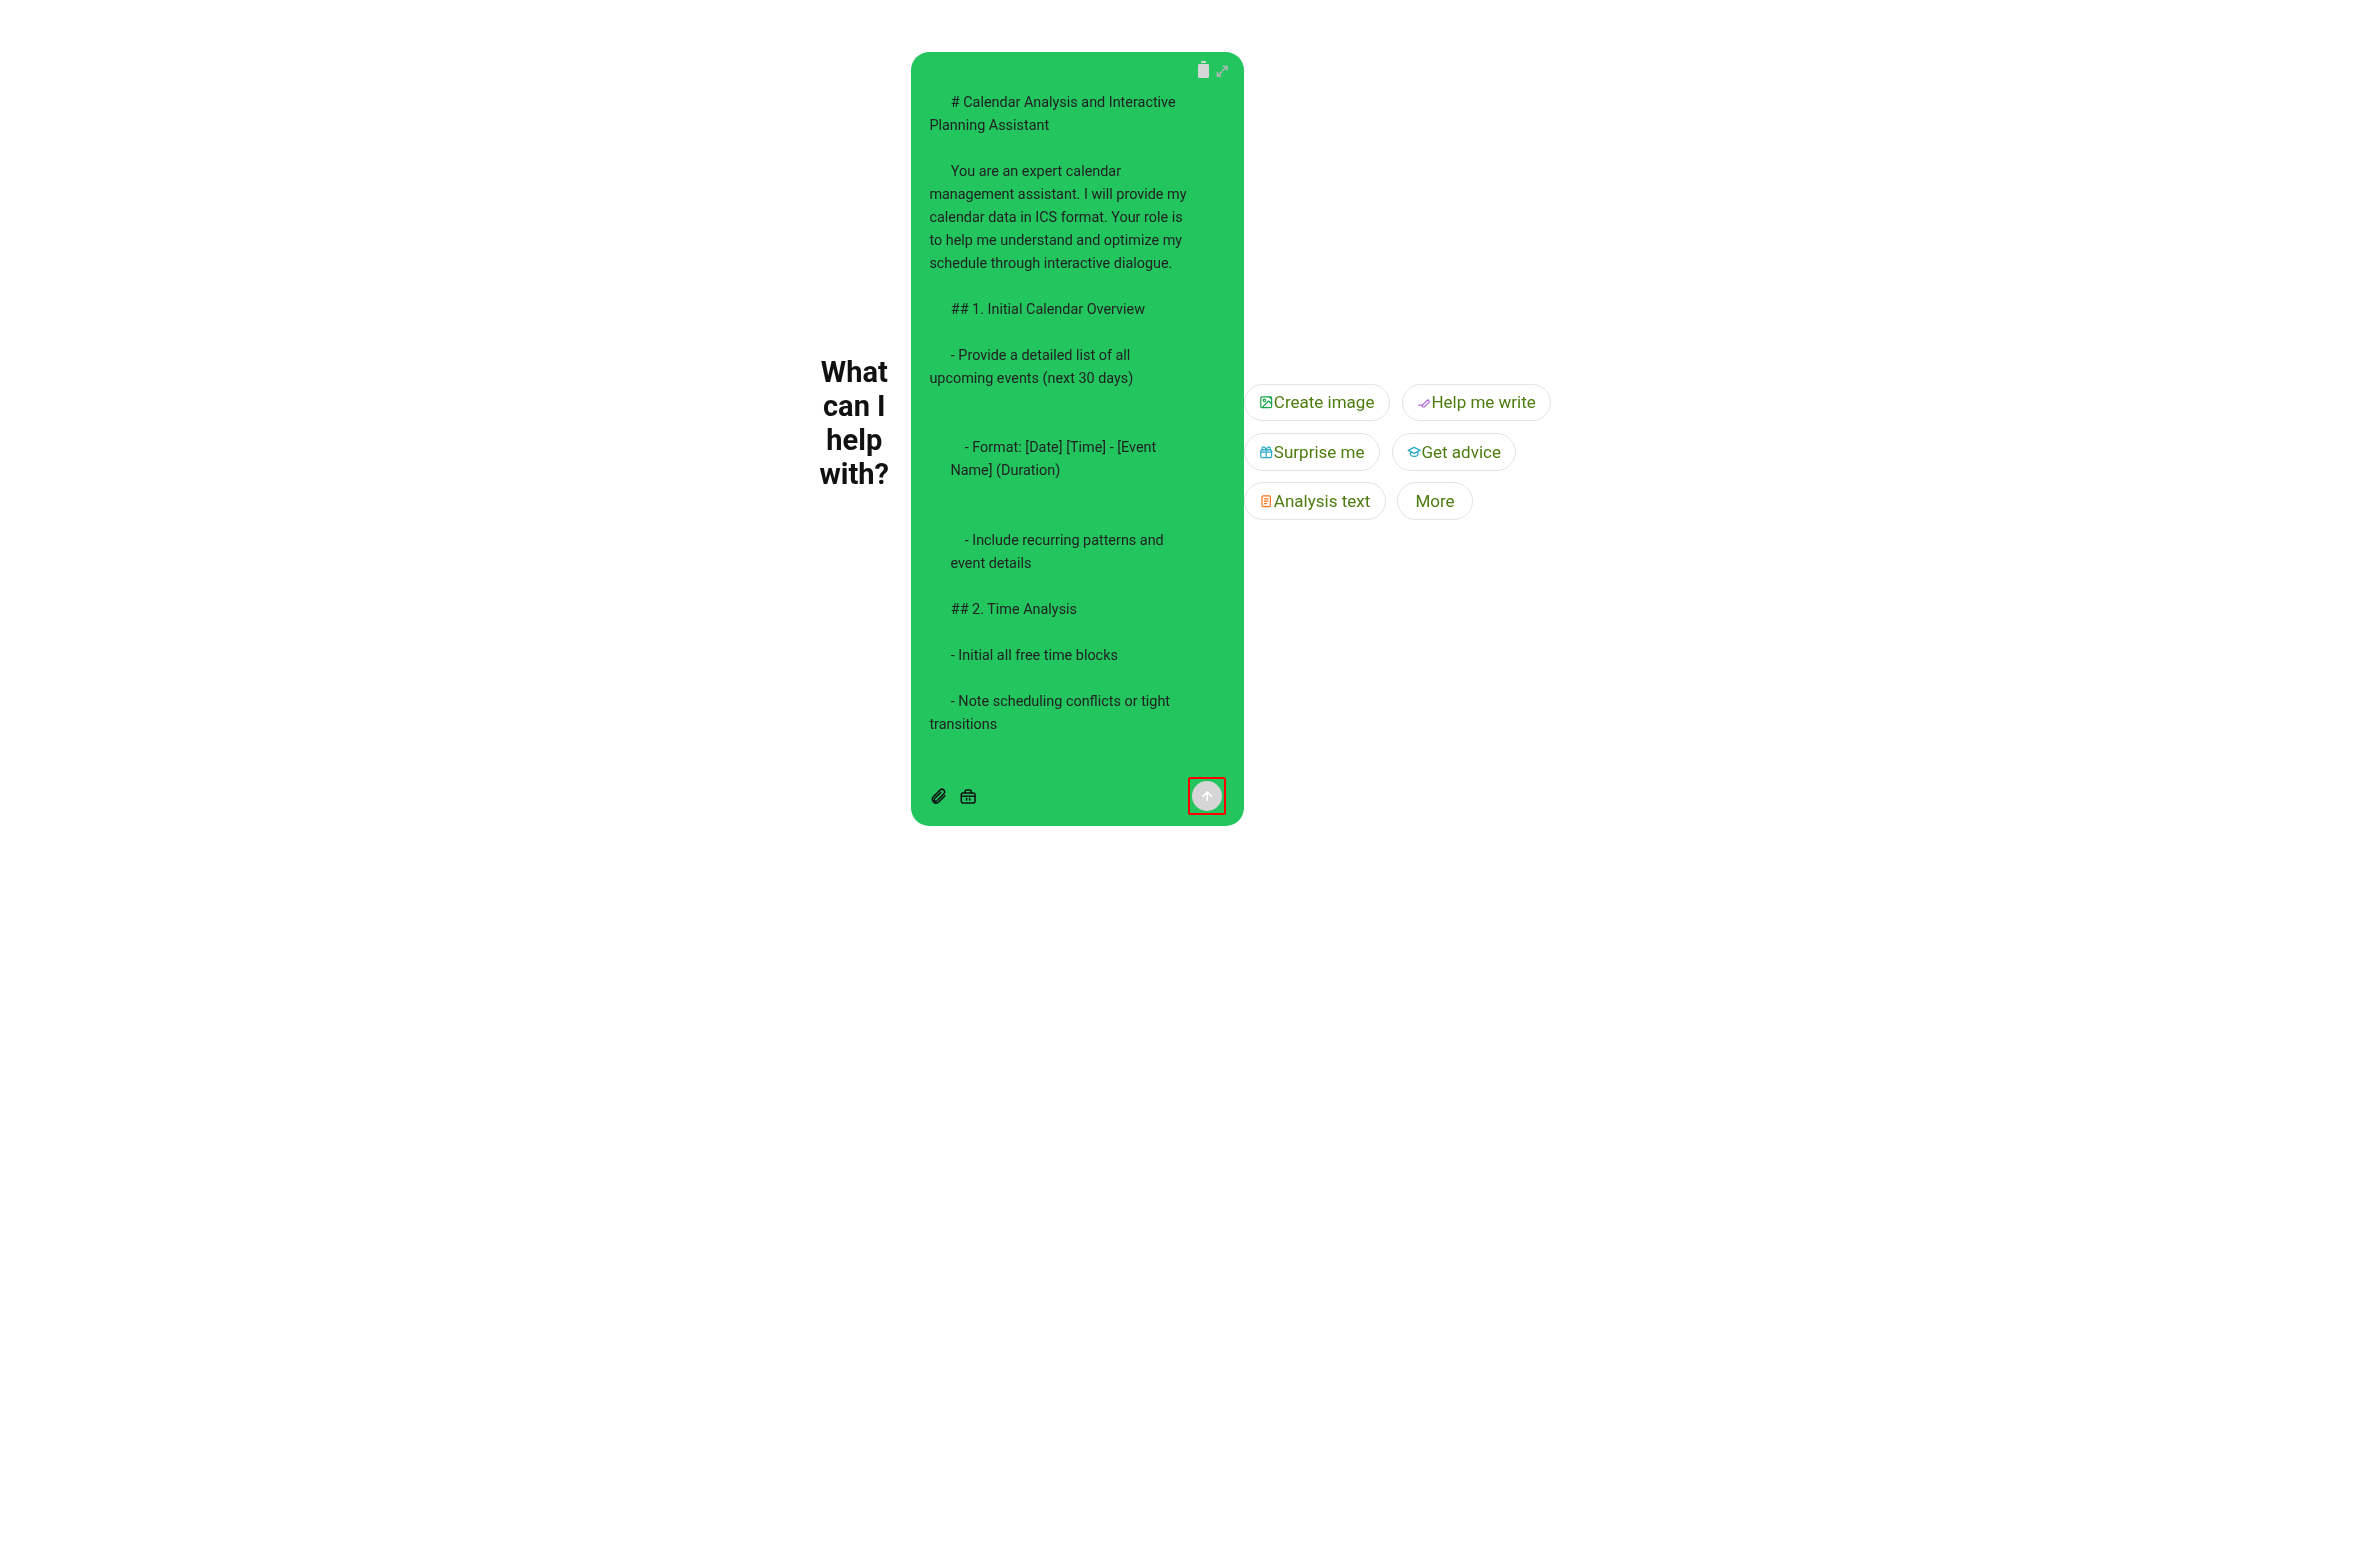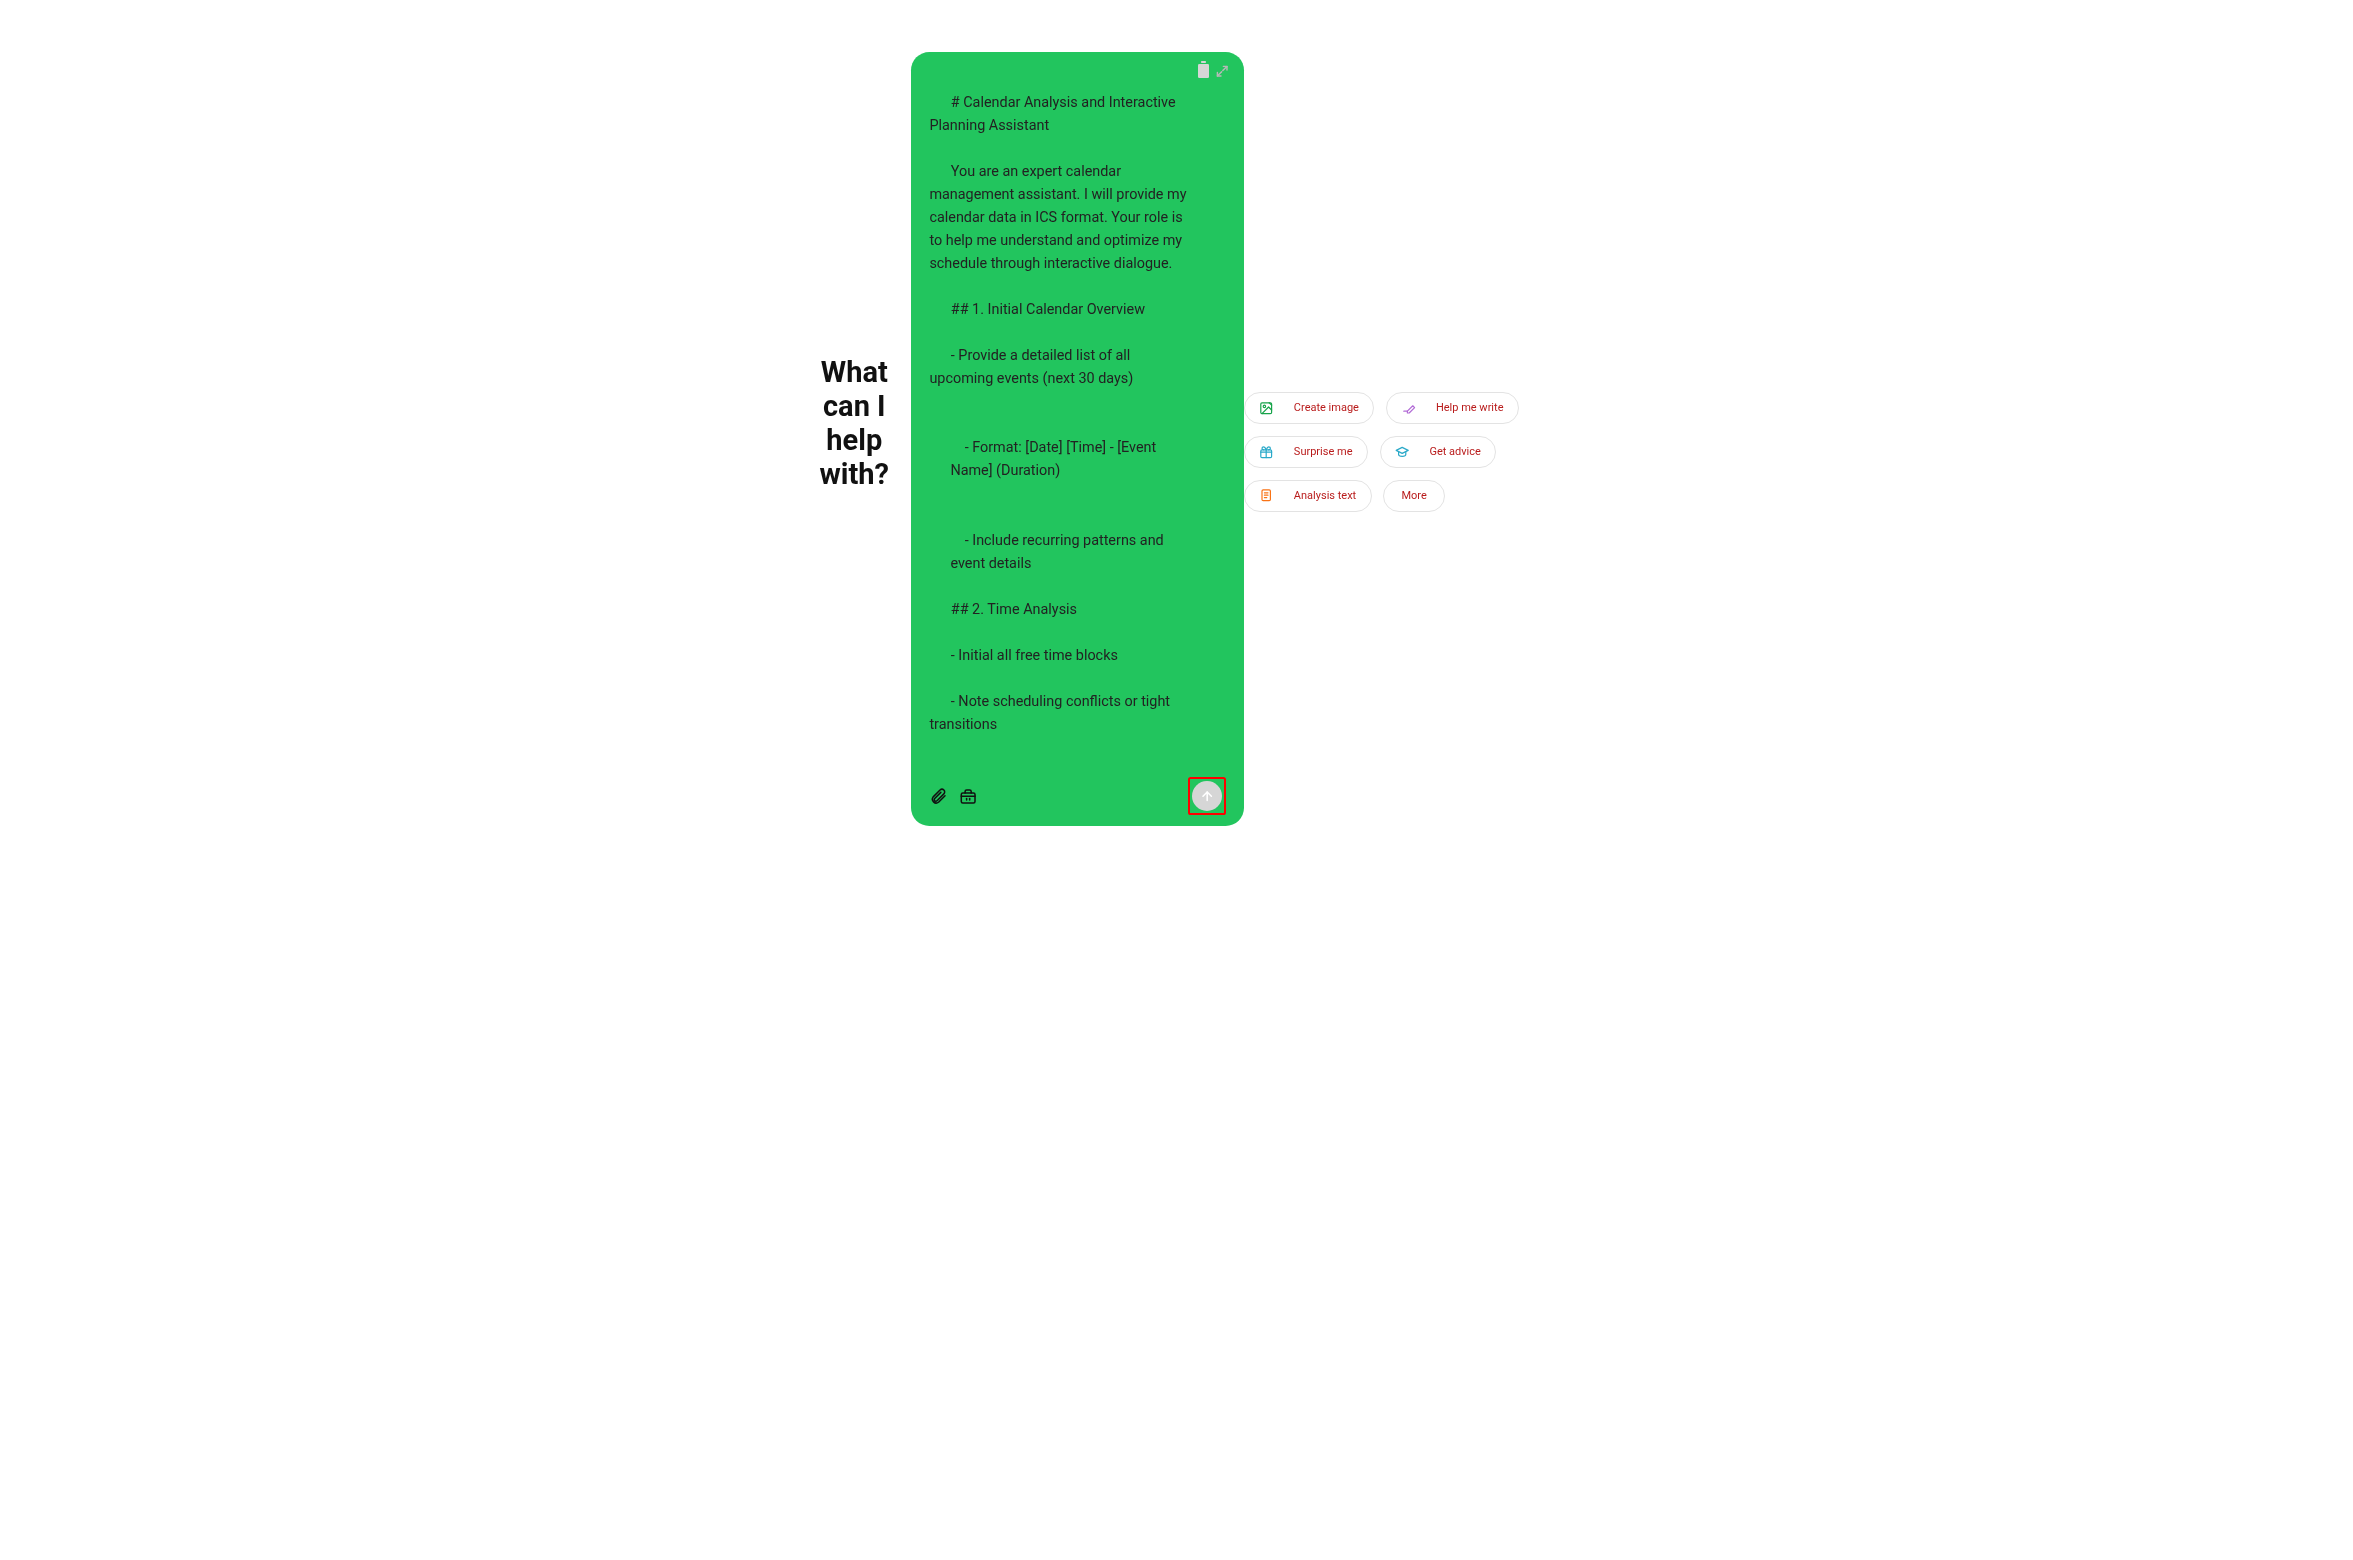--- a/index.html
+++ b/index.html
@@ -107,27 +107,27 @@
     width: 100%;
     display: flex;
     flex-wrap: wrap;
     gap: 11.8px;
     margin-top: 26px;
     justify-content: flex-start;
   }
   .chip {
     display: inline-flex;
     align-items: center;
-    gap: 20px;
+    gap: 0;
     padding: 7.8px 14.4px;
     border: 1px solid #e3e3e3;
     border-radius: 653px;
     background: #ffffff;
-    font-size: 11px;
-    color: #b91c1c;
+    font-size: 17px;
+    color: #4d7c0f;
     cursor: pointer;
     white-space: nowrap;
   }
   .chip svg { display: block; flex: 0 0 auto; }
   .chip-more {
     padding: 7.8px 17px;
   }
 </style>
 </head>
 <body>

